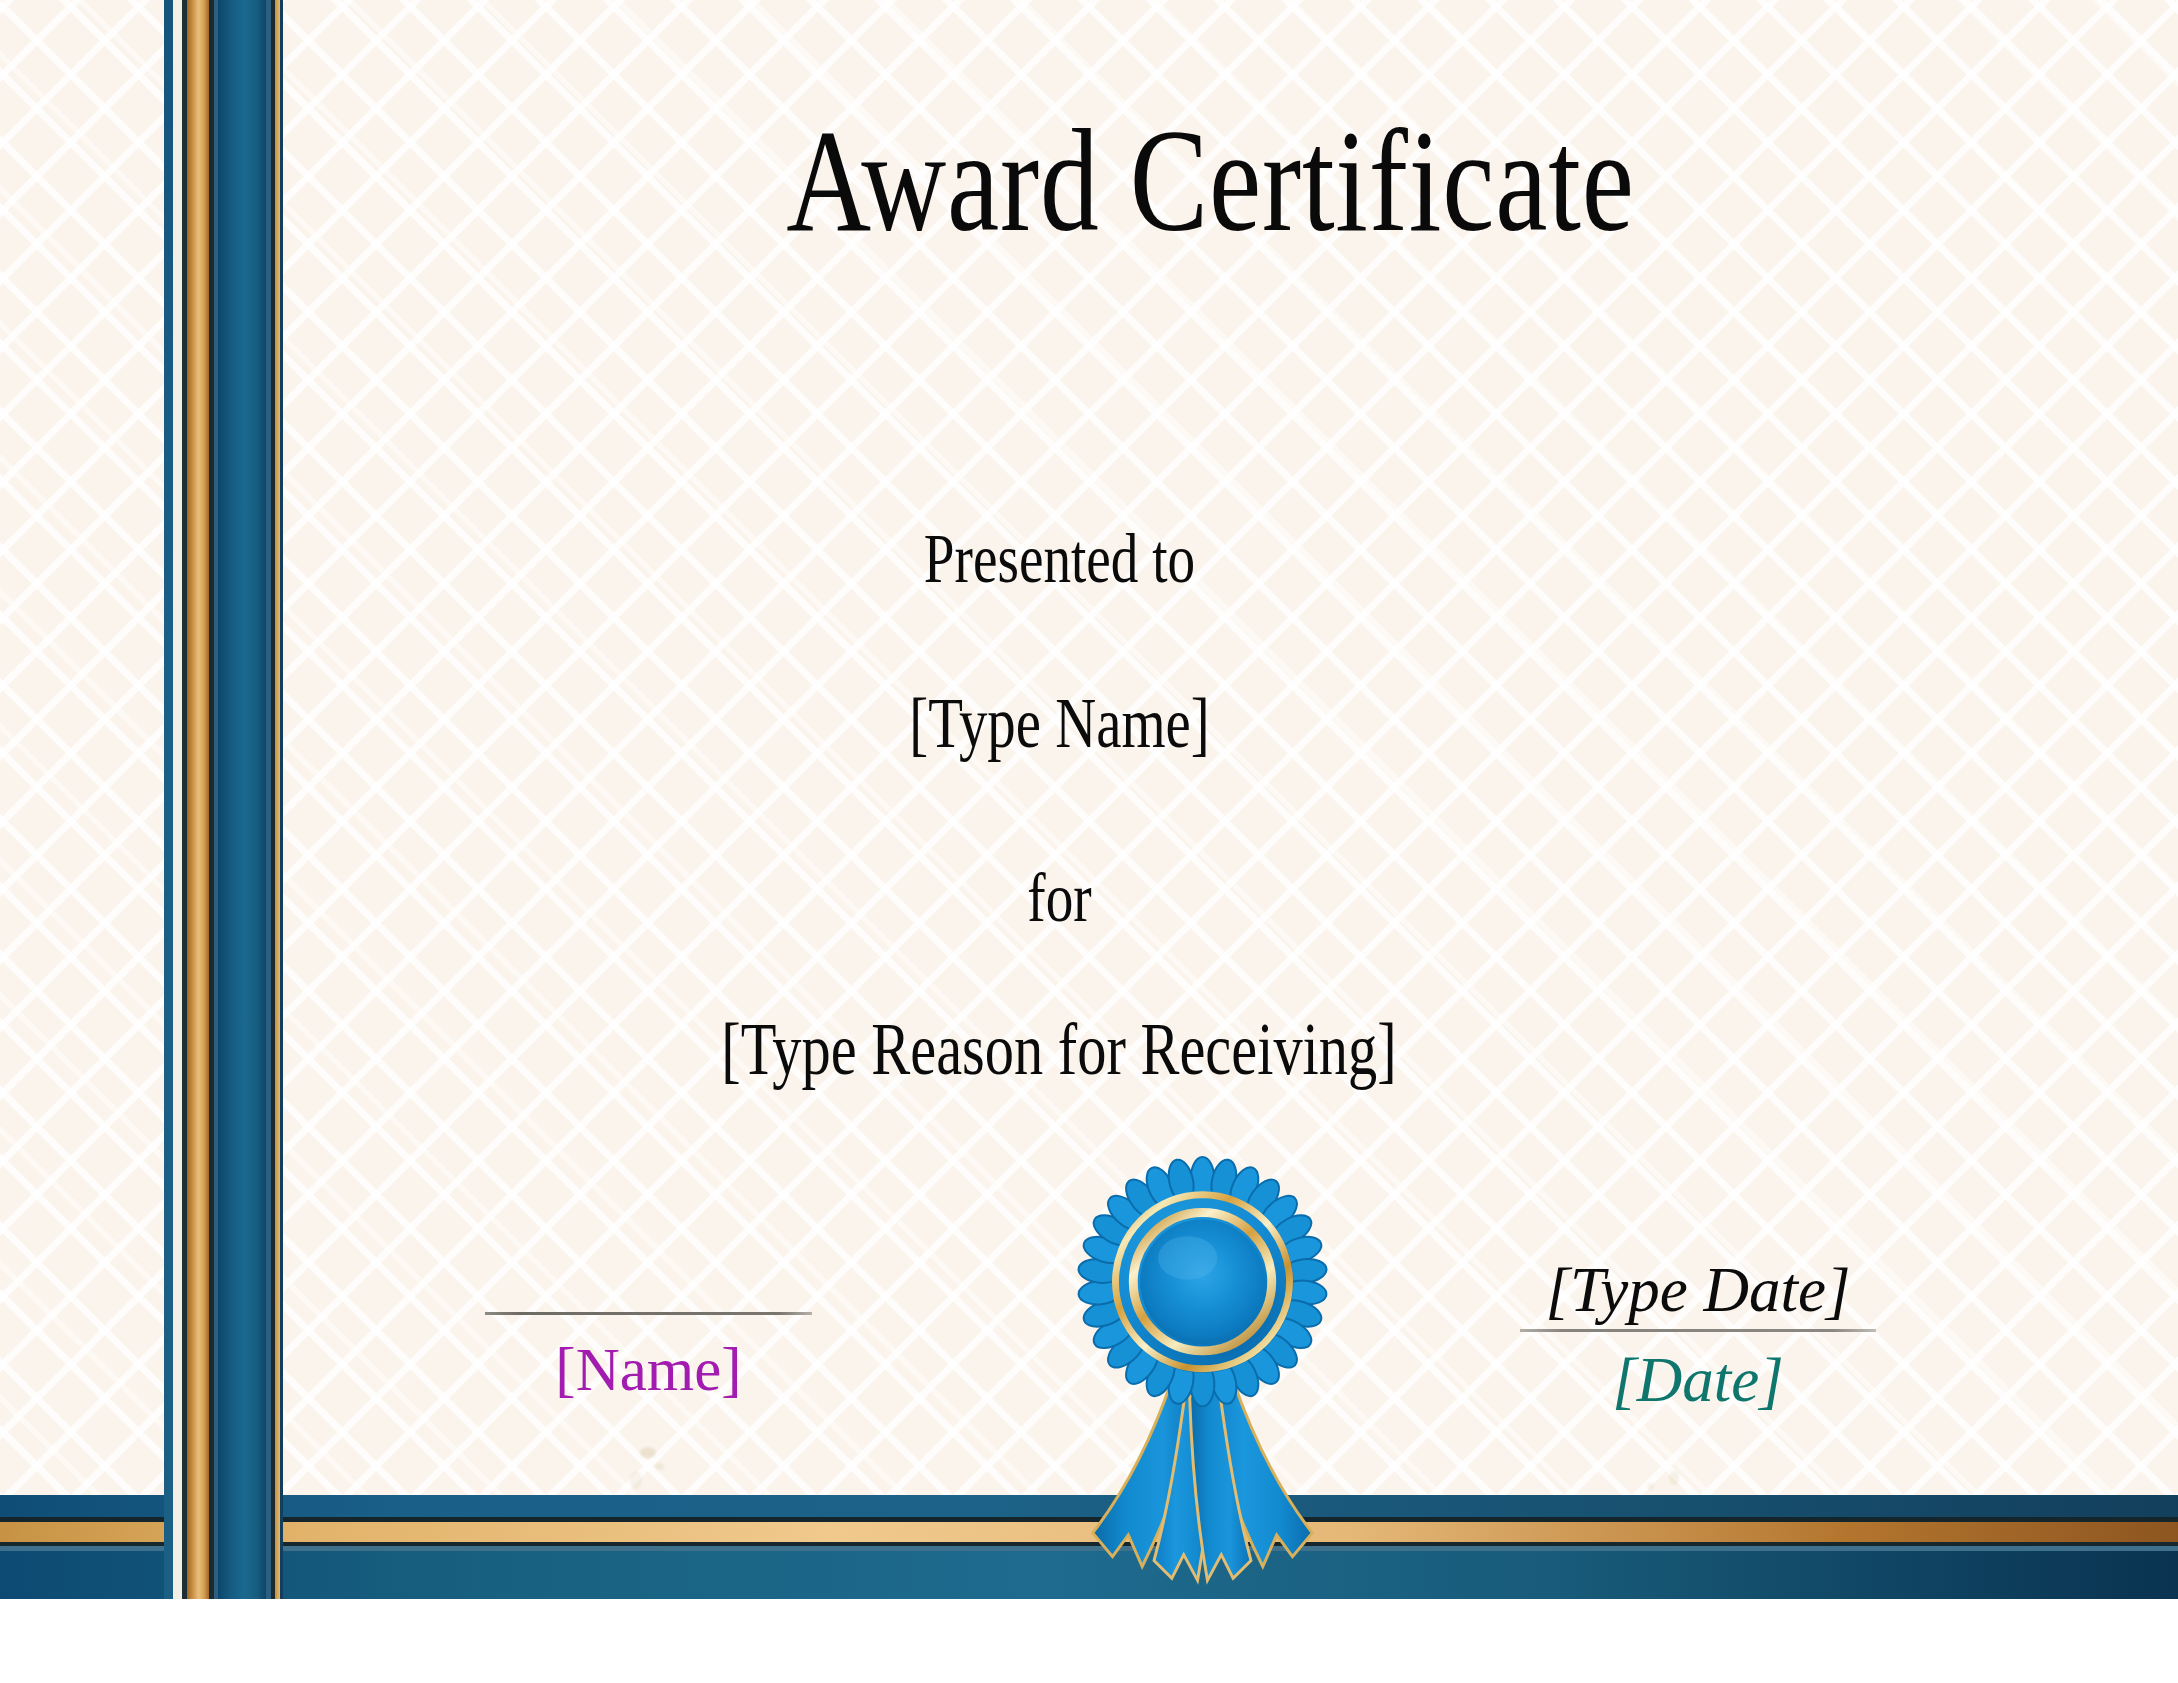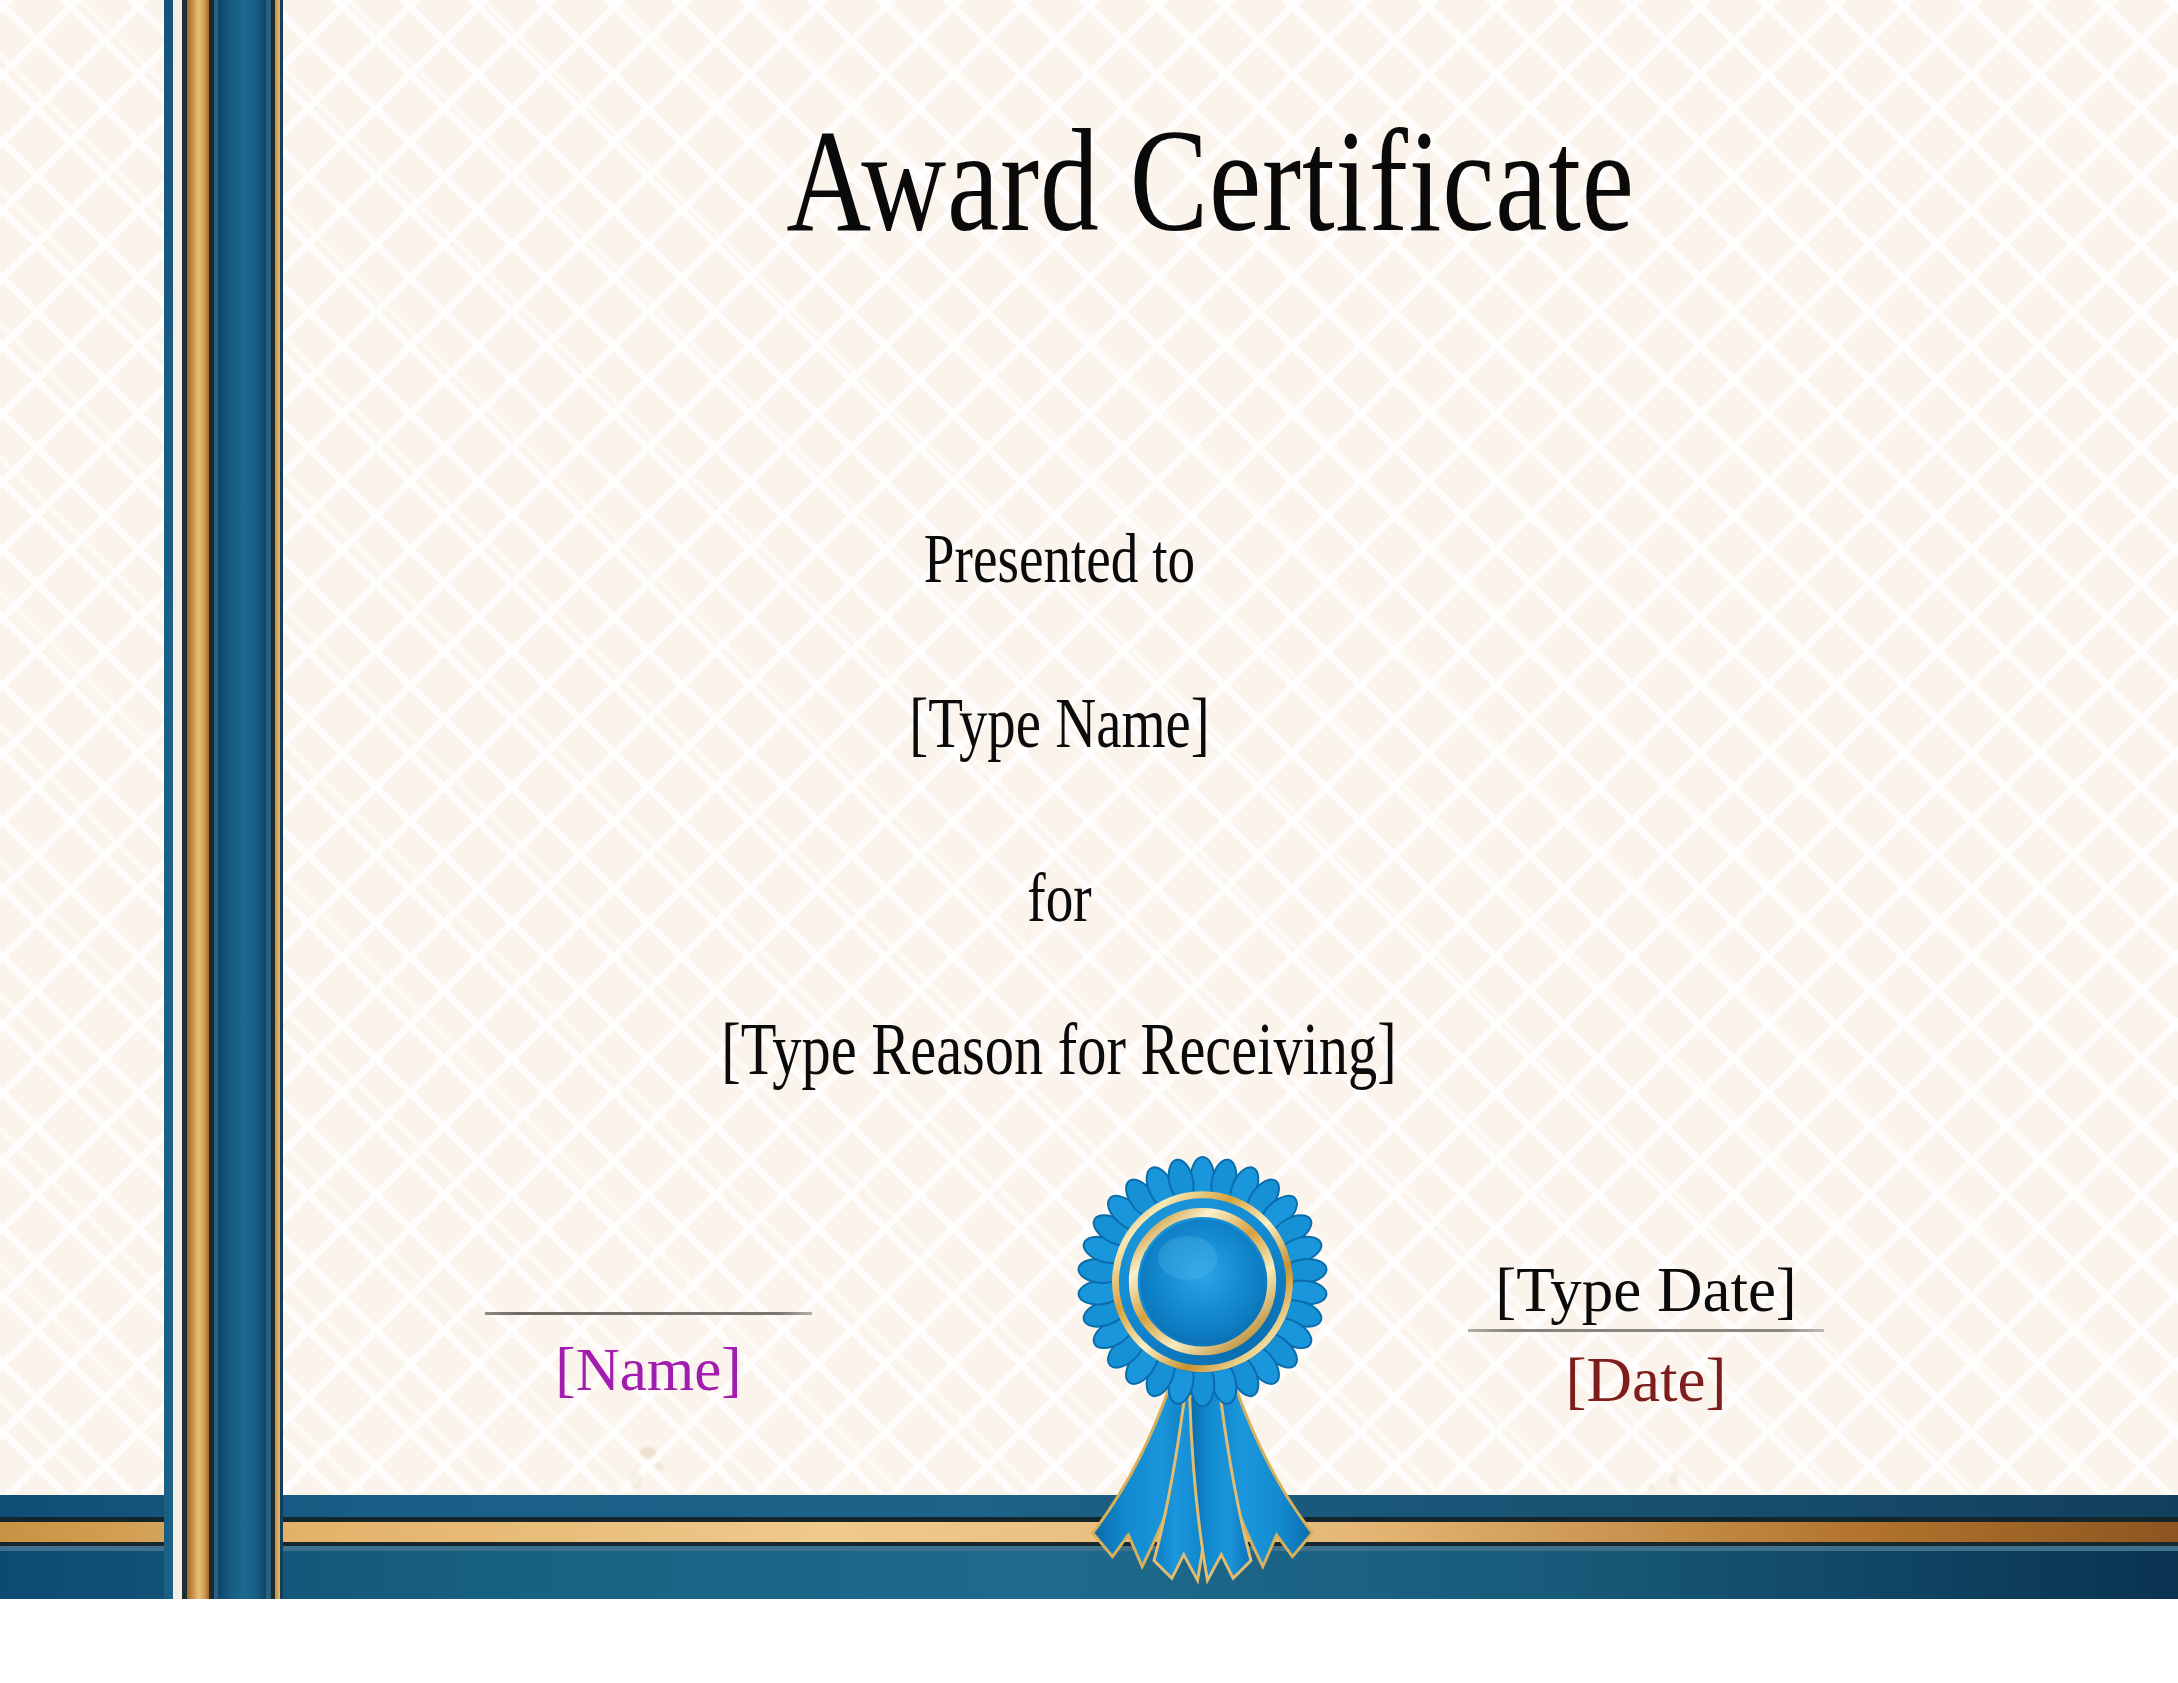--- a/index.html
+++ b/index.html
@@ -181,44 +181,45 @@
     margin-top: 20px;
     text-align: center;
     font-size: 61px;
     color: #a21caf;
     font-family: "Liberation Serif", serif;
     white-space: nowrap;
   }
 
   #date-block {
     position: absolute;
-    left: 1468px;
+    left: 1520px;
     top: 1257px;
     width: 356px;
     z-index: 8;
+    font-style: italic;
   }
   #type-date-label {
     text-align: center;
     font-size: 63px;
     color: #0b0b0b;
     font-family: "Liberation Serif", serif;
     white-space: nowrap;
     line-height: 1.05;
   }
   #date-rule {
     height: 3px;
     margin-top: 6px;
     background: linear-gradient(to right,#b3afa8,#86827c 12%,#8b8781 88%,#c0bcb5);
     width: 100%;
   }
   #date-label {
     margin-top: 12px;
     text-align: center;
     font-size: 63px;
-    color: #7f1d1d;
+    color: #0f766e;
     font-family: "Liberation Serif", serif;
     white-space: nowrap;
   }
 
   
   #rosette {
     position: absolute;
     left: 1069px;
     top: 1141px;
     width: 267px;

